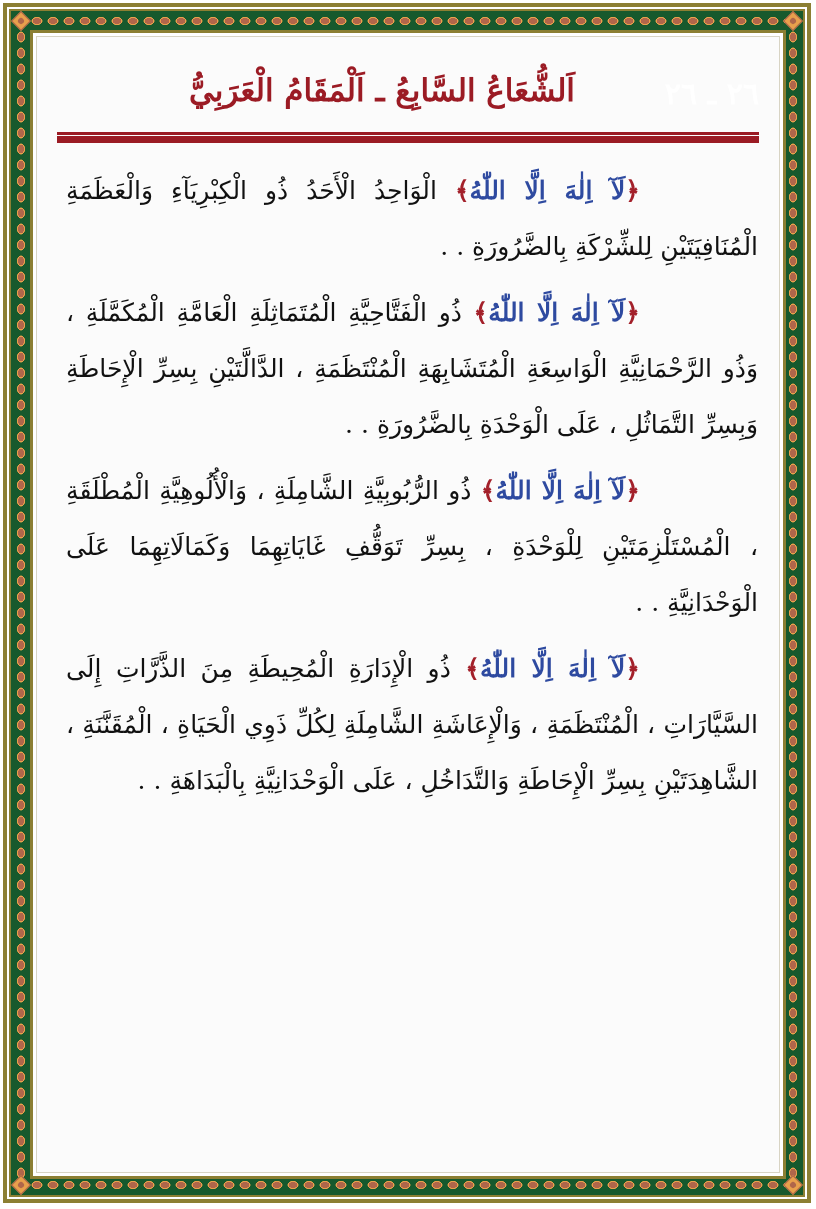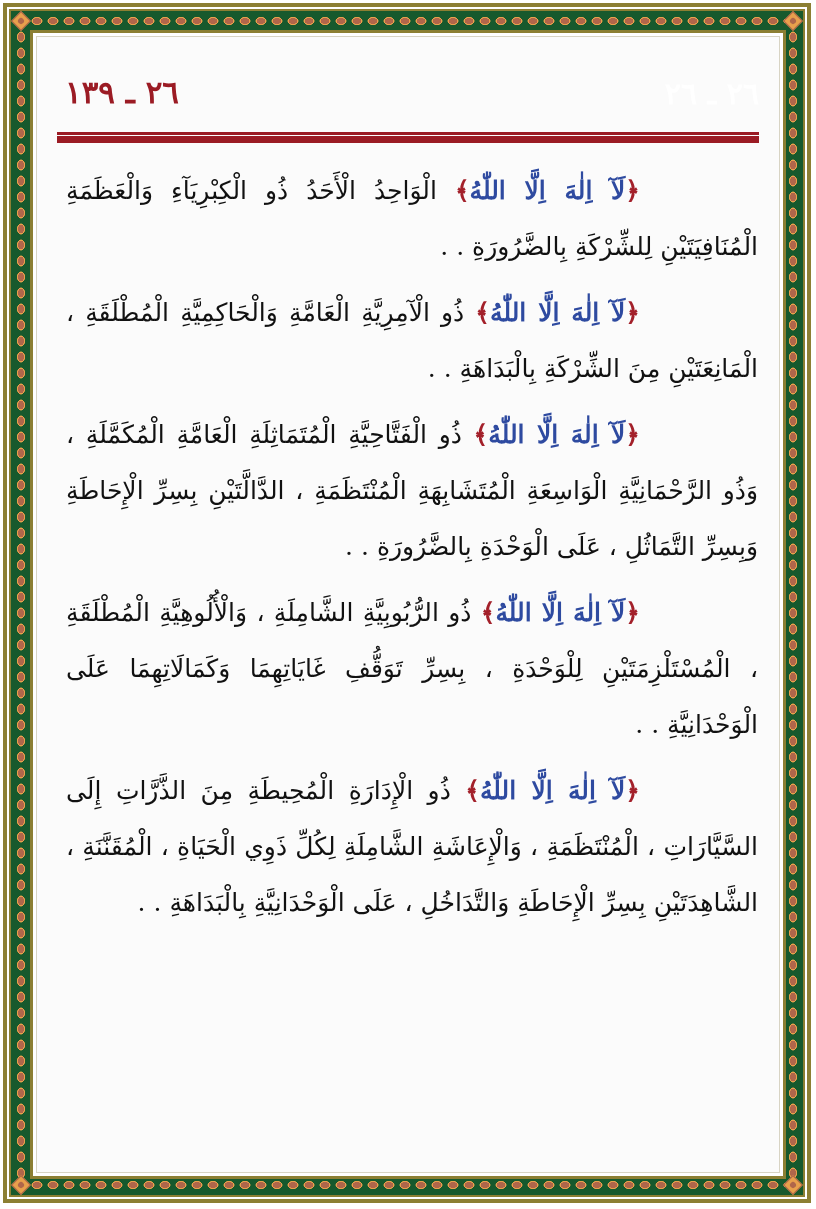--- a/index.html
+++ b/index.html
@@ -178,28 +178,27 @@
   <div class="corner tl"></div>
   <div class="corner tr"></div>
   <div class="corner bl"></div>
   <div class="corner br"></div>
 </div>
 <div class="inner-line"></div>
 <div class="page"></div>
 
 <div class="header">
   <span class="ghost">٢٦ ـ ٢٦</span>
-  <span class="pages">٢٦ ـ ١٣٩</span>
+  <span class="title">اَلشُّعَاعُ السَّابِعُ ـ اَلْمَقَامُ الْعَرَبِيُّ</span>
 </div>
 <div class="divider-thin"></div>
 <div class="divider-thick"></div>
 
 <div class="content">
   <p class="para"><span class="bracket">﴿</span><span class="shahada">لَآ اِلٰهَ اِلَّا اللّٰهُ</span><span class="bracket">﴾</span><span> الْوَاحِدُ الْأَحَدُ ذُو الْكِبْرِيَآءِ وَالْعَظَمَةِ الْمُنَافِيَتَيْنِ لِلشِّرْكَةِ بِالضَّرُورَةِ . .</span></p>
 
-  <p class="para"><span class="bracket">﴿</span><span class="shahada">لَآ اِلٰهَ اِلَّا اللّٰهُ</span><span class="bracket">﴾</span><span> ذُو الْآمِرِيَّةِ الْعَامَّةِ وَالْحَاكِمِيَّةِ الْمُطْلَقَةِ ، الْمَانِعَتَيْنِ مِنَ الشِّرْكَةِ بِالْبَدَاهَةِ . .</span></p>
 
   <p class="para"><span class="bracket">﴿</span><span class="shahada">لَآ اِلٰهَ اِلَّا اللّٰهُ</span><span class="bracket">﴾</span><span> ذُو الْفَتَّاحِيَّةِ الْمُتَمَاثِلَةِ الْعَامَّةِ الْمُكَمَّلَةِ ، وَذُو الرَّحْمَانِيَّةِ الْوَاسِعَةِ الْمُتَشَابِهَةِ الْمُنْتَظَمَةِ ، الدَّالَّتَيْنِ بِسِرِّ الْإِحَاطَةِ وَبِسِرِّ التَّمَاثُلِ ، عَلَى الْوَحْدَةِ بِالضَّرُورَةِ . .</span></p>
 
   <p class="para"><span class="bracket">﴿</span><span class="shahada">لَآ اِلٰهَ اِلَّا اللّٰهُ</span><span class="bracket">﴾</span><span> ذُو الرُّبُوبِيَّةِ الشَّامِلَةِ ، وَالْأُلُوهِيَّةِ الْمُطْلَقَةِ ، الْمُسْتَلْزِمَتَيْنِ لِلْوَحْدَةِ ، بِسِرِّ تَوَقُّفِ غَايَاتِهِمَا وَكَمَالَاتِهِمَا عَلَى الْوَحْدَانِيَّةِ . .</span></p>
 
   <p class="para"><span class="bracket">﴿</span><span class="shahada">لَآ اِلٰهَ اِلَّا اللّٰهُ</span><span class="bracket">﴾</span><span> ذُو الْإِدَارَةِ الْمُحِيطَةِ مِنَ الذَّرَّاتِ إِلَى السَّيَّارَاتِ ، الْمُنْتَظَمَةِ ، وَالْإِعَاشَةِ الشَّامِلَةِ لِكُلِّ ذَوِي الْحَيَاةِ ، الْمُقَنَّنَةِ ، الشَّاهِدَتَيْنِ بِسِرِّ الْإِحَاطَةِ وَالتَّدَاخُلِ ، عَلَى الْوَحْدَانِيَّةِ بِالْبَدَاهَةِ . .</span></p>
 </div>
 
 </body></html>

